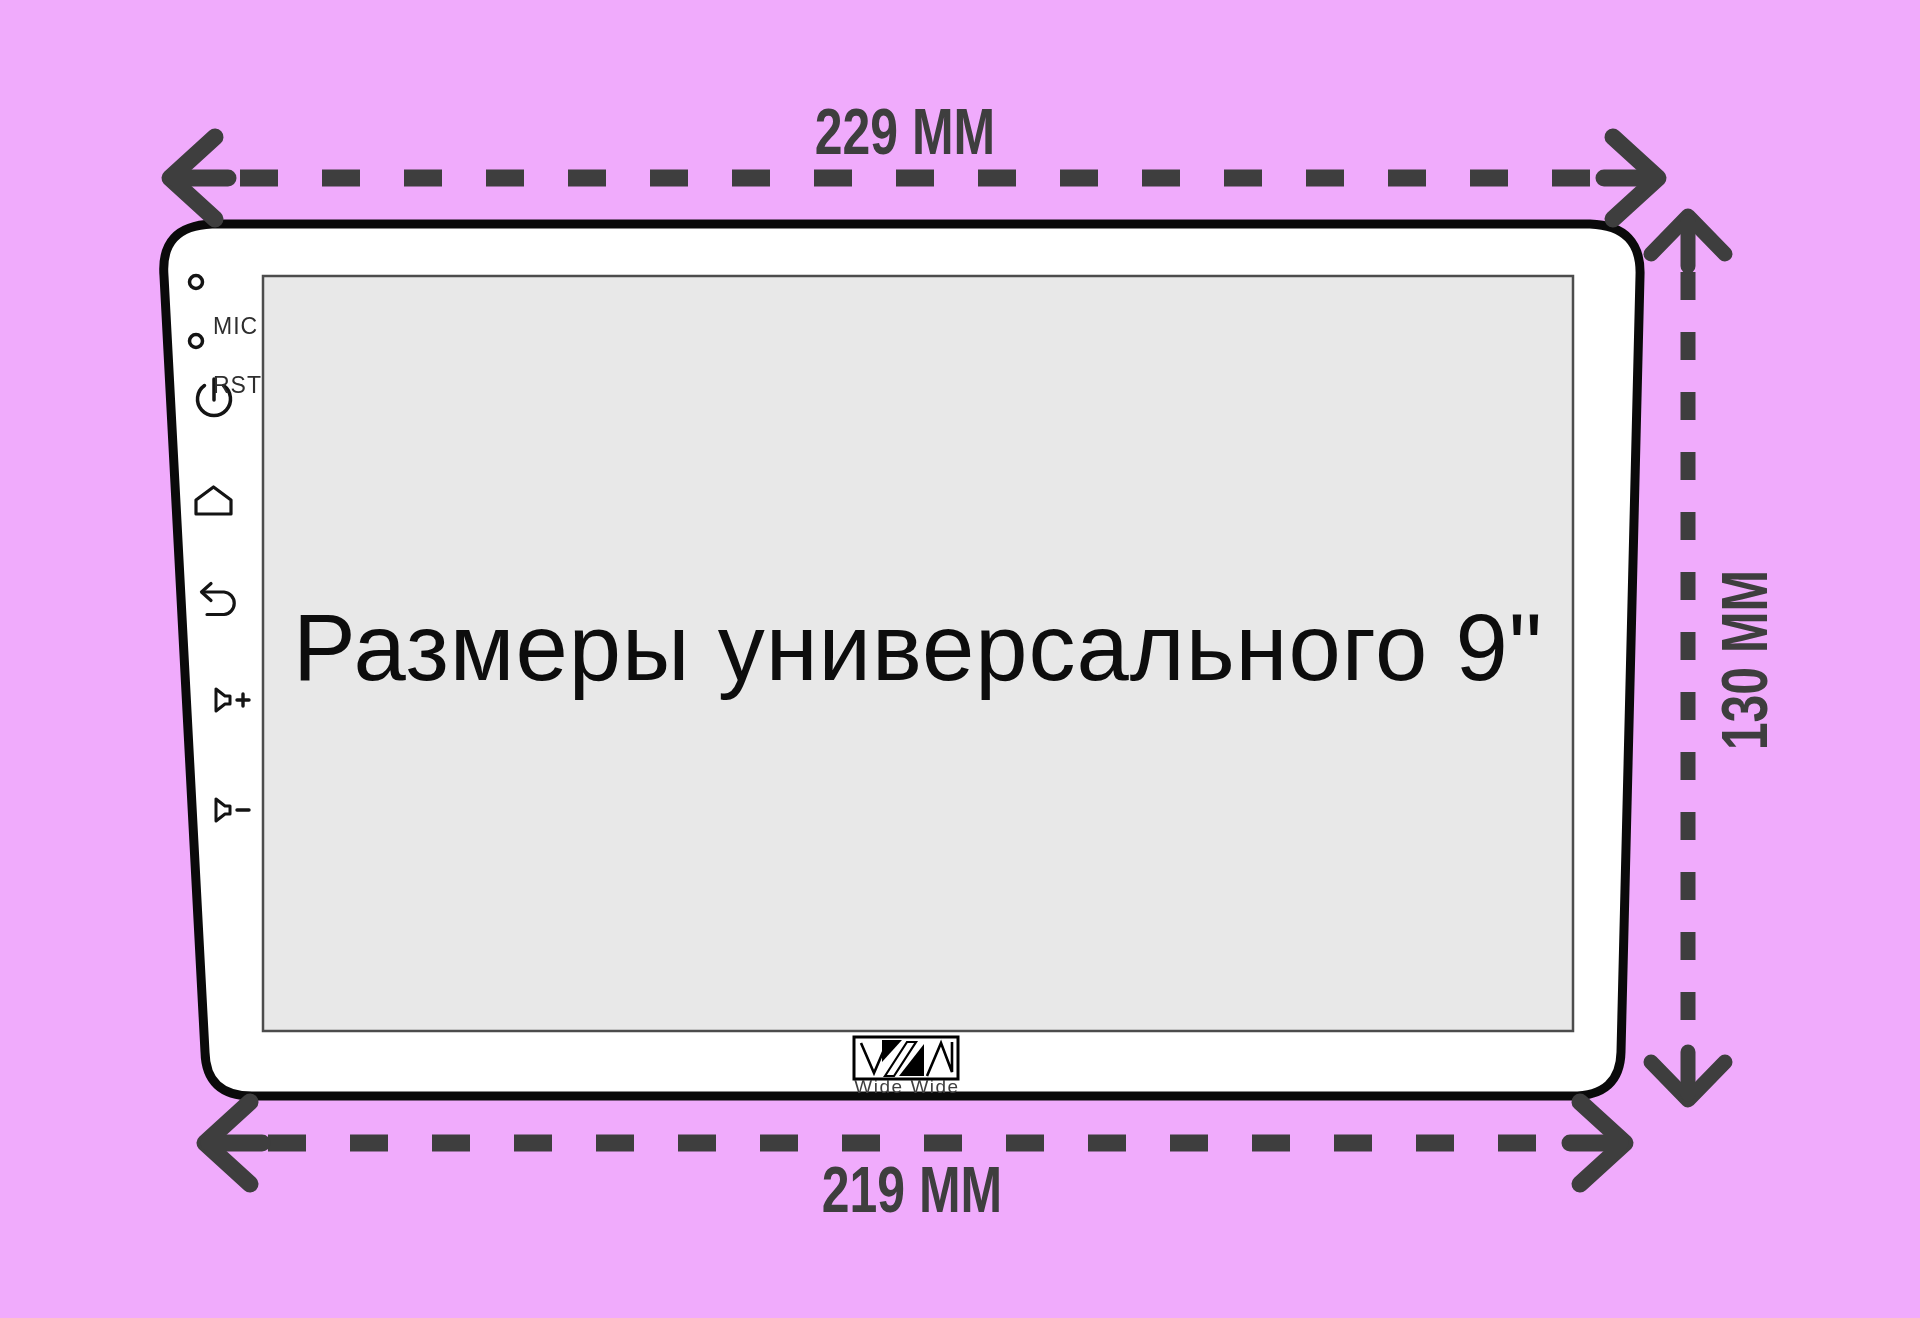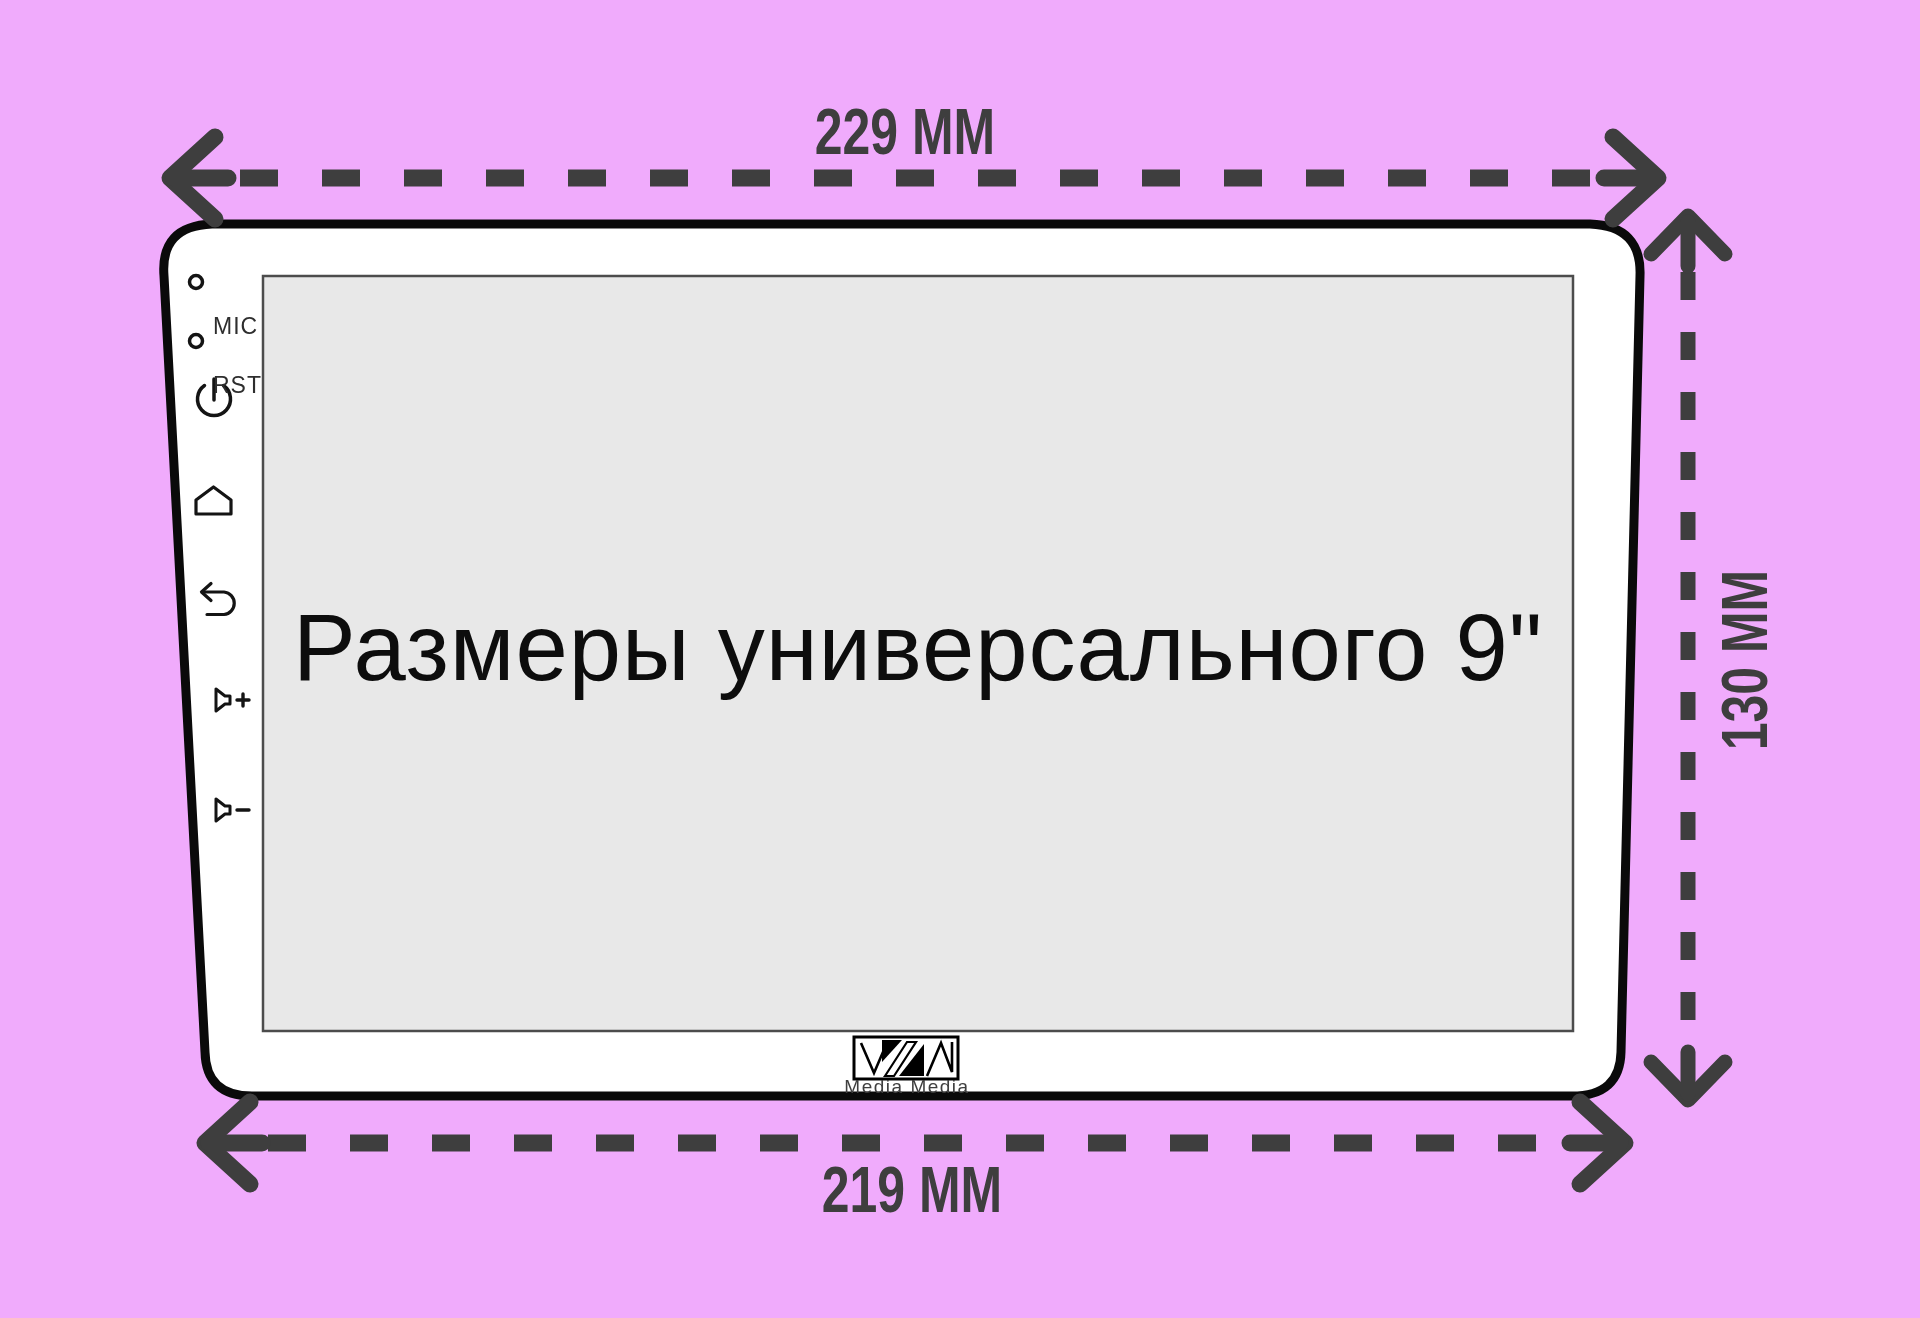--- a/index.html
+++ b/index.html
@@ -170,15 +170,15 @@
   <div class="dim-label right">130 ММ</div>
 
   <div class="port-label mic">MIC</div>
 
   <div class="port-label rst">RST</div>
 
   <div class="screen-caption">
     <div>Размеры универсального 9"</div>
   </div>
 
-  <div class="brand-name">Media Media</div>
+  <div class="brand-name">Wide Wide</div>
 
 </div>
 
 </body></html>

